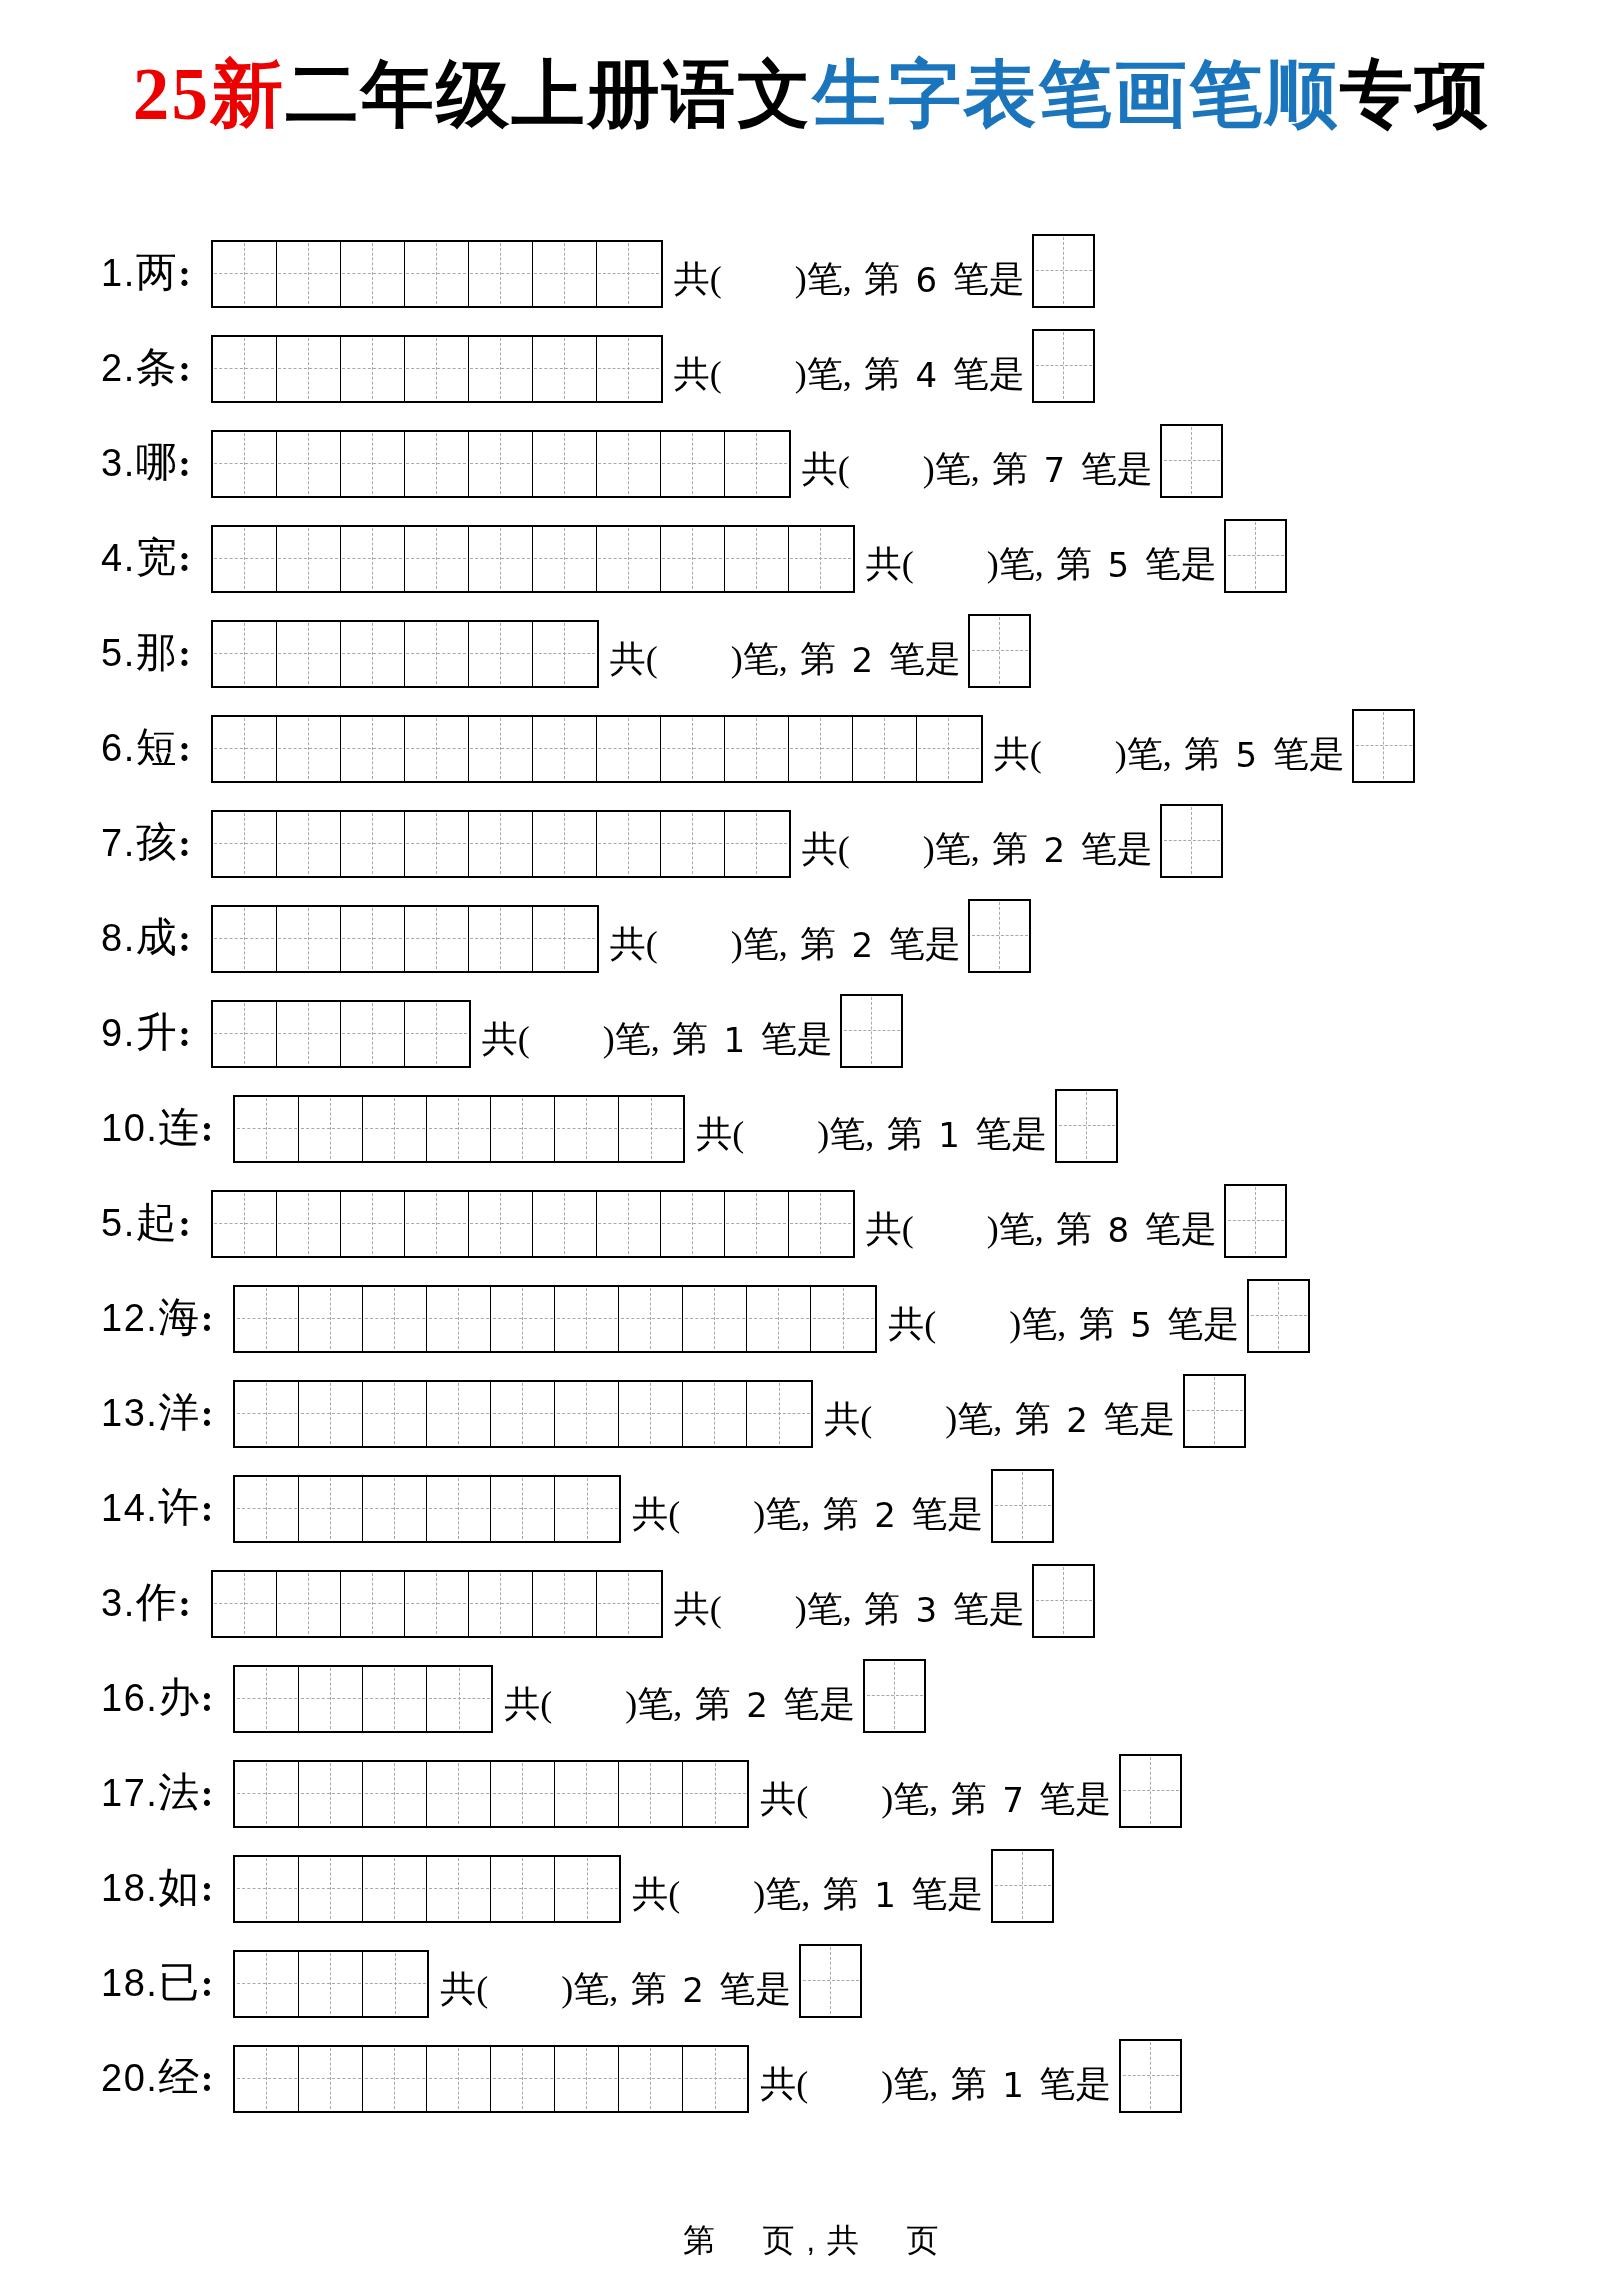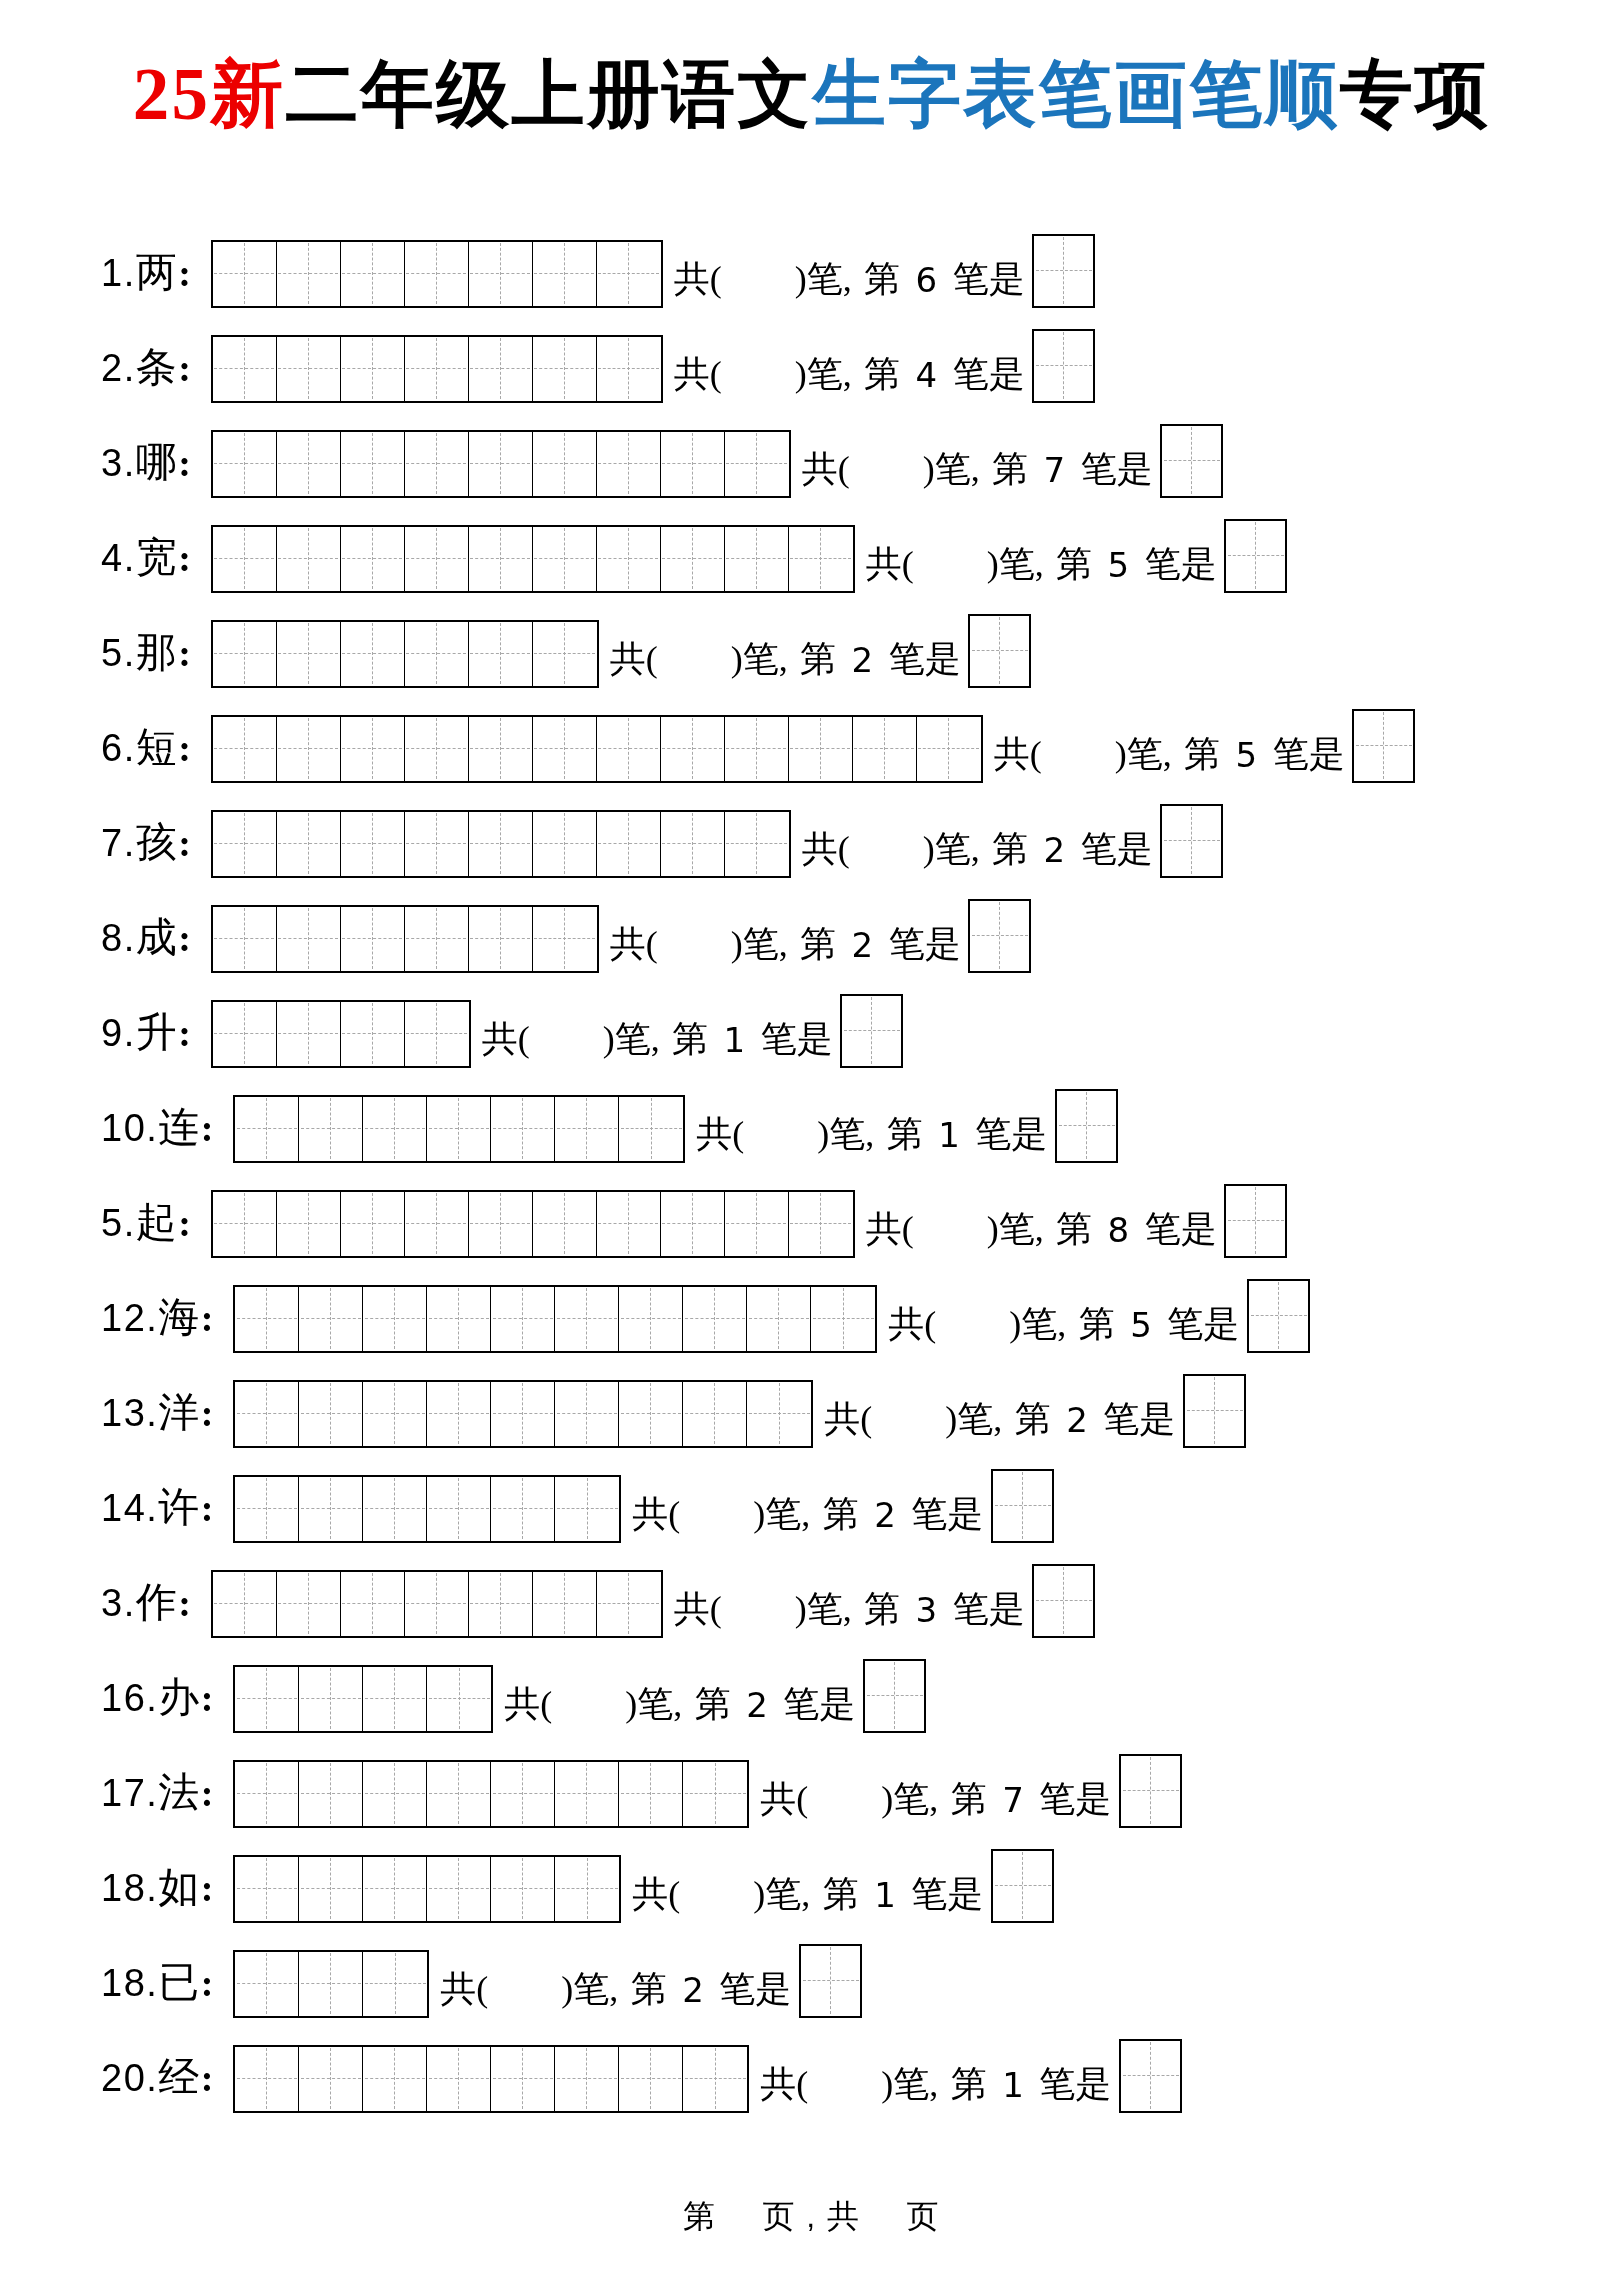--- a/index.html
+++ b/index.html
@@ -30,21 +30,21 @@
     content:""; position:absolute; left:1.5px; right:1.5px; top:50%; margin-top:-0.8px;
     border-top:1.5px dashed #a8a8a8;
   }
   .answer-cell { width:63px; height:74px; border:2.3px solid #000; position:relative; margin-left:7.7px; background:#fff; }
   .q { font-size:36px; line-height:1; padding-bottom:10.8px; }
   .q-prefix { margin-left:10.8px; }
   .paren-gap { display:inline-block; width:73px; }
   .ord-prefix { margin-left:12.4px; }
   .stroke-no { margin:0 15.5px; font-family:"DejaVu Sans","Liberation Sans",sans-serif; font-size:34px; }
   .footer {
-    position:absolute; bottom:56px; left:0; right:0; text-align:center;
+    position:absolute; bottom:32px; left:0; right:0; text-align:center;
     font-size:32px; letter-spacing:1.5px;
     font-family:"Liberation Sans","DejaVu Sans",sans-serif;
   }
   .footer span { margin:0 23px; }
   .footer .f-mid { margin:0 23px; }
 </style>
 </head>
 <body>
 
 <div class="page">

